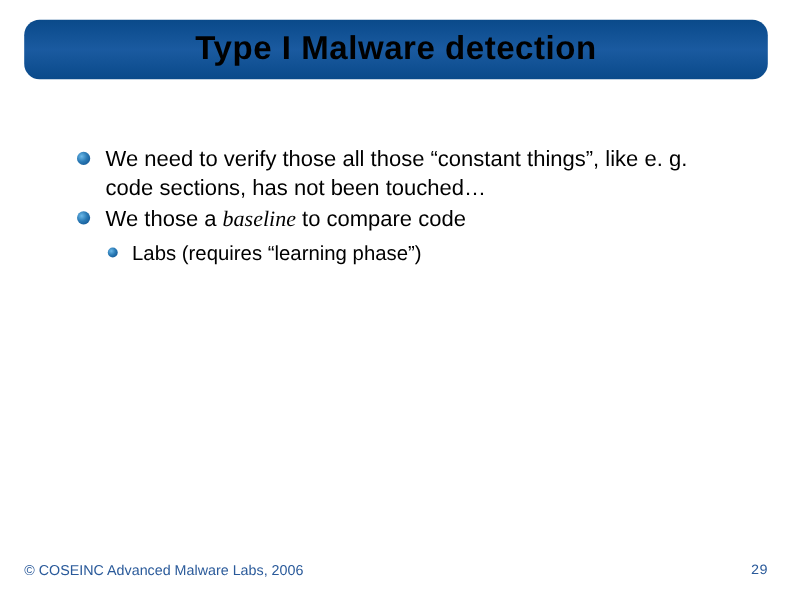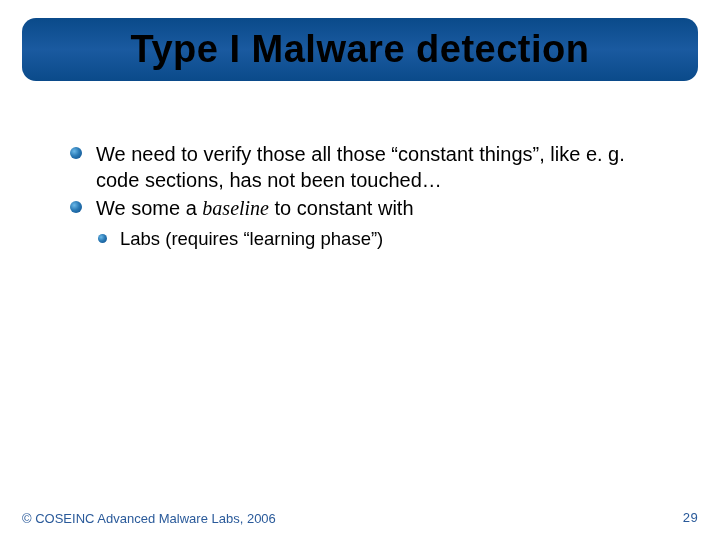--- a/index.html
+++ b/index.html
@@ -17,21 +17,21 @@
     }
     .title-bar {
       margin: 18px 22px 0 22px;
       background: linear-gradient(to bottom, #0a4a8a 0%, #1a5aa0 50%, #0a4a8a 100%);
       border-radius: 14px;
       padding: 10px 20px;
       text-align: center;
     }
     .title-bar h1 {
       color: #000000;
-      font-size: 38px;
+      font-size: 30px;
       font-weight: bold;
       letter-spacing: 0.5px;
     }
     .content {
       margin: 60px 50px 0 70px;
     }
     .bullet-list {
       list-style: none;
     }
     .bullet-item {
@@ -104,21 +104,21 @@
 <div class="title-bar">
   <h1>Type I Malware detection</h1>
 </div>
 
 <div class="content">
   <ul class="bullet-list">
     <li class="bullet-item">
       <span>We need to verify those all those “constant things”, like e. g. code sections, has not been touched…</span>
     </li>
     <li class="bullet-item">
-      <span>We some a </span><span class="italic">baseline</span><span> to constant with</span>
+      <span>We those a </span><span class="italic">baseline</span><span> to compare code</span>
     </li>
   </ul>
   <ul class="sub-list">
     <li class="sub-item">
       <span>Labs (requires “learning phase”)</span>
     </li>
   </ul>
 </div>
 
 <div class="footer">

